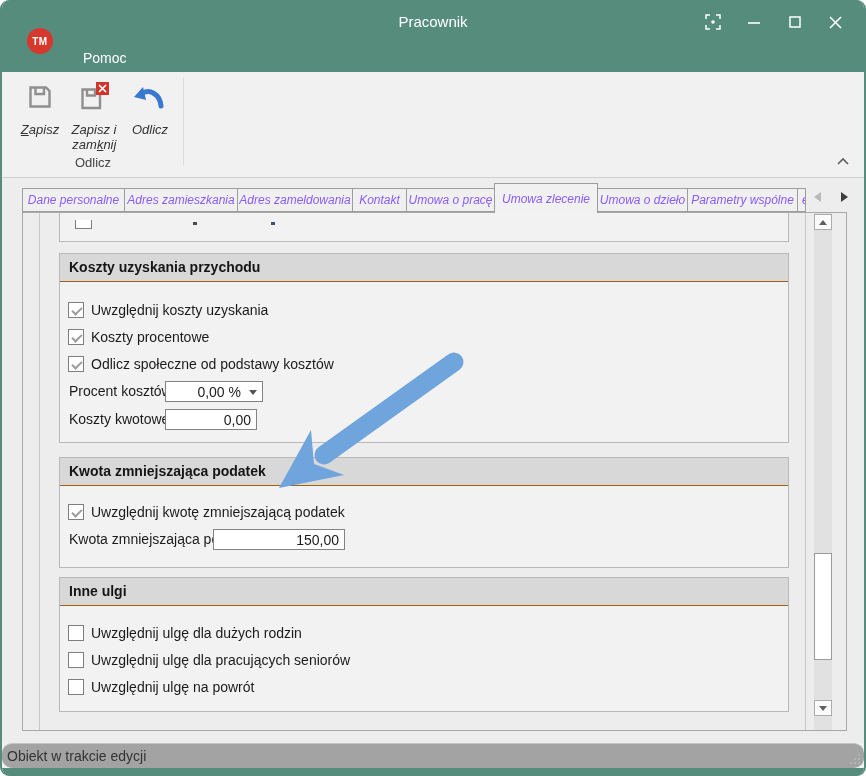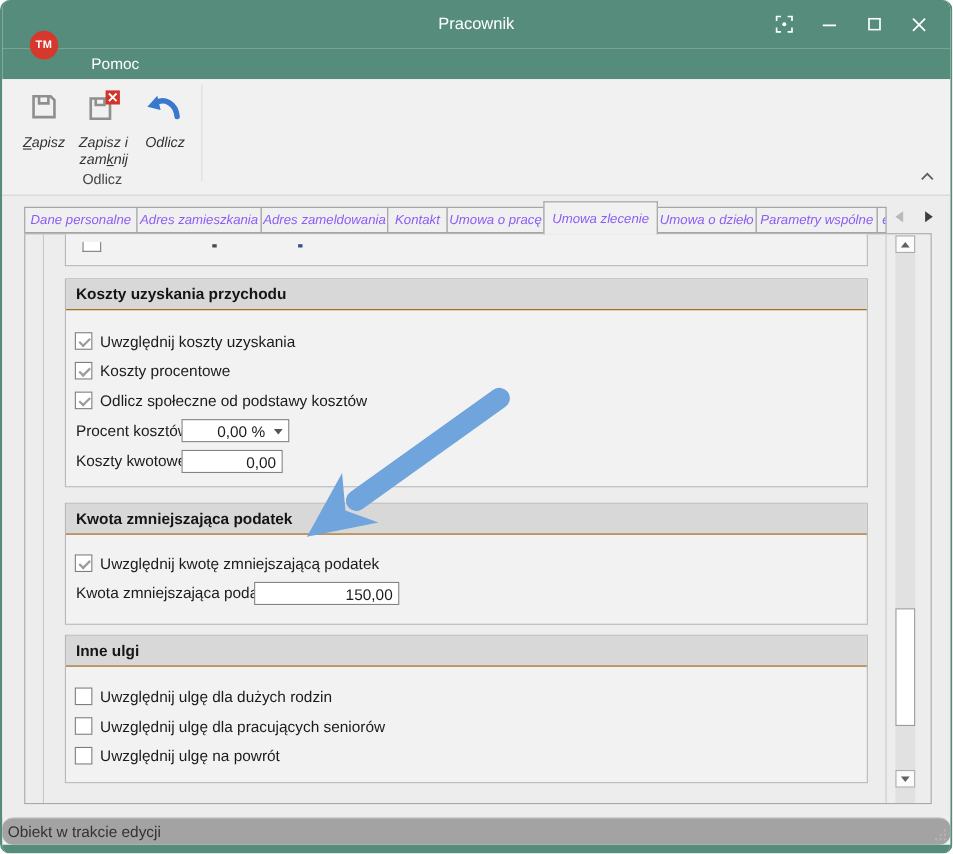--- a/index.html
+++ b/index.html
@@ -216,21 +216,21 @@
       </div>
 
       <div class="group" style="top:244px;height:111px">
         <div class="ghead">Kwota zmniejszająca podatek</div>
         <div class="cbrow" style="top:46px">
           <span class="cb checked"></span>
           <span class="cblabel">Uwzględnij kwotę zmniejszającą podatek</span>
         </div>
         <div class="frow" style="top:71px;left:0;right:0">
           <span class="flabel">Kwota zmniejszająca podatek:</span>
-          <input class="fbox" style="left: 171px; width: 132px;" value="150,00">
+          <input class="fbox" style="left: 153px; width: 132px;" value="150,00">
         </div>
       </div>
 
       <div class="group" style="top:364px;height:135px">
         <div class="ghead">Inne ulgi</div>
         <div class="cbrow" style="top:47px">
           <span class="cb"></span>
           <span class="cblabel">Uwzględnij ulgę dla dużych rodzin</span>
         </div>
         <div class="cbrow" style="top:74px">

